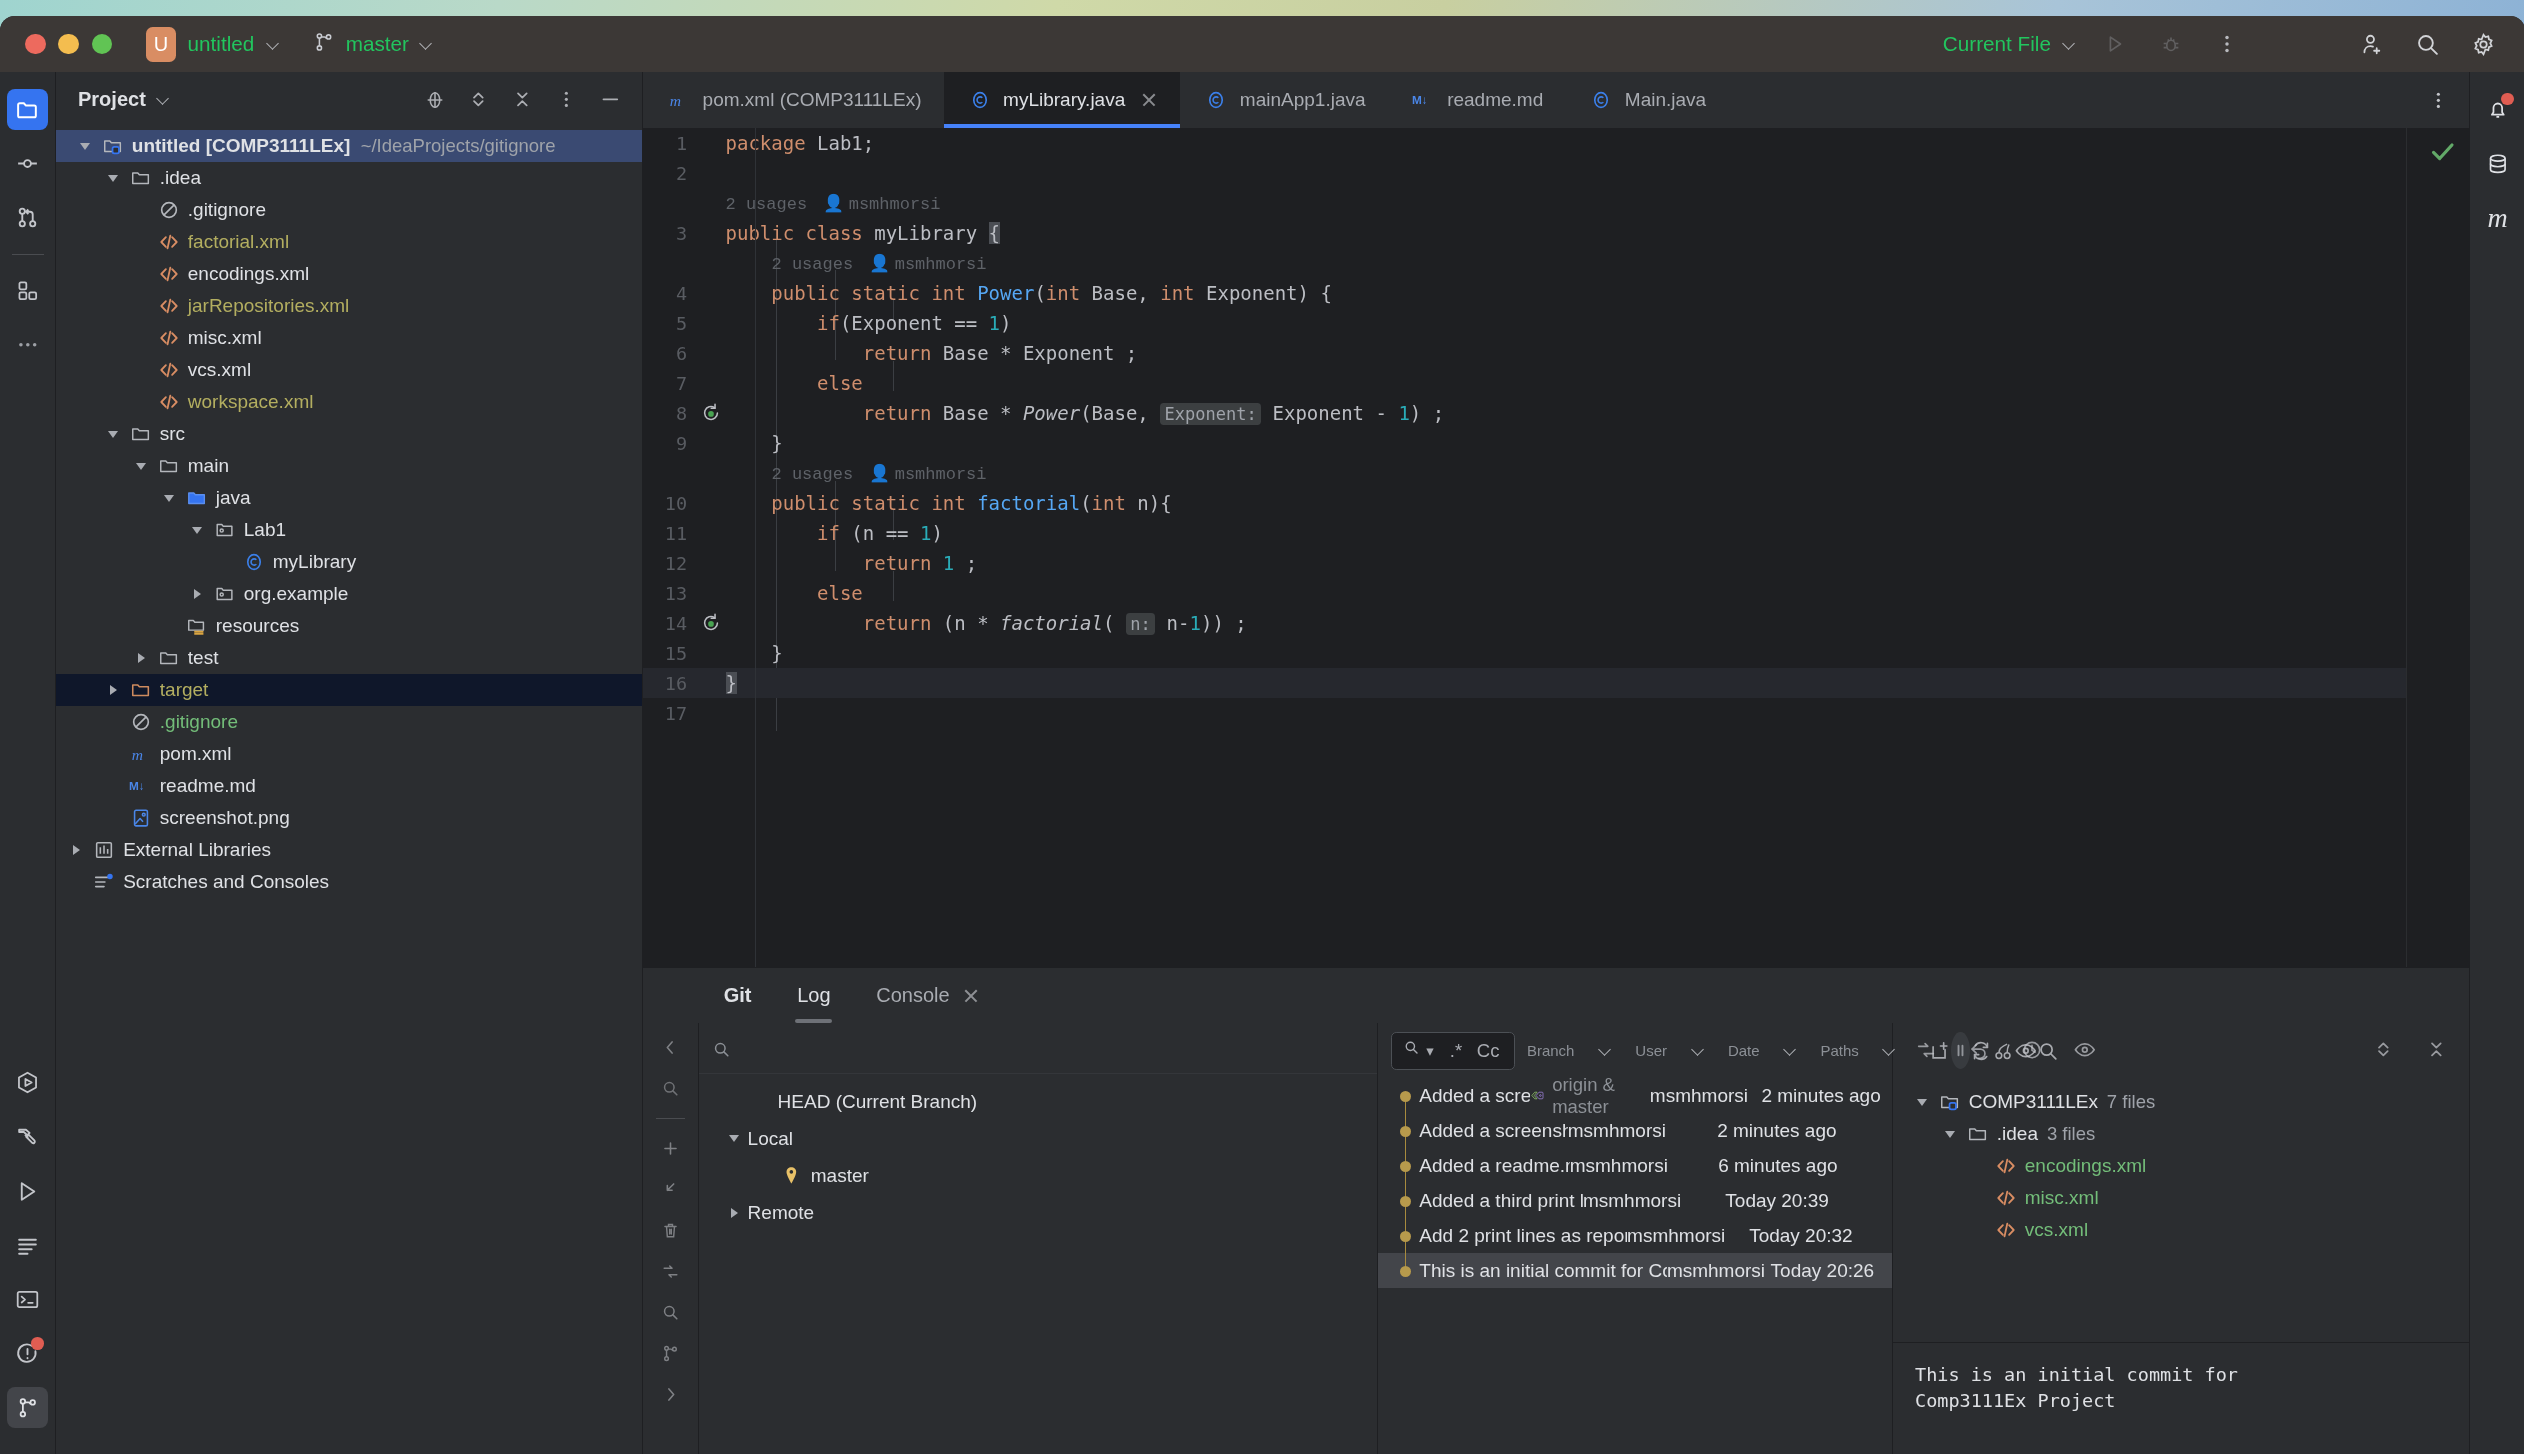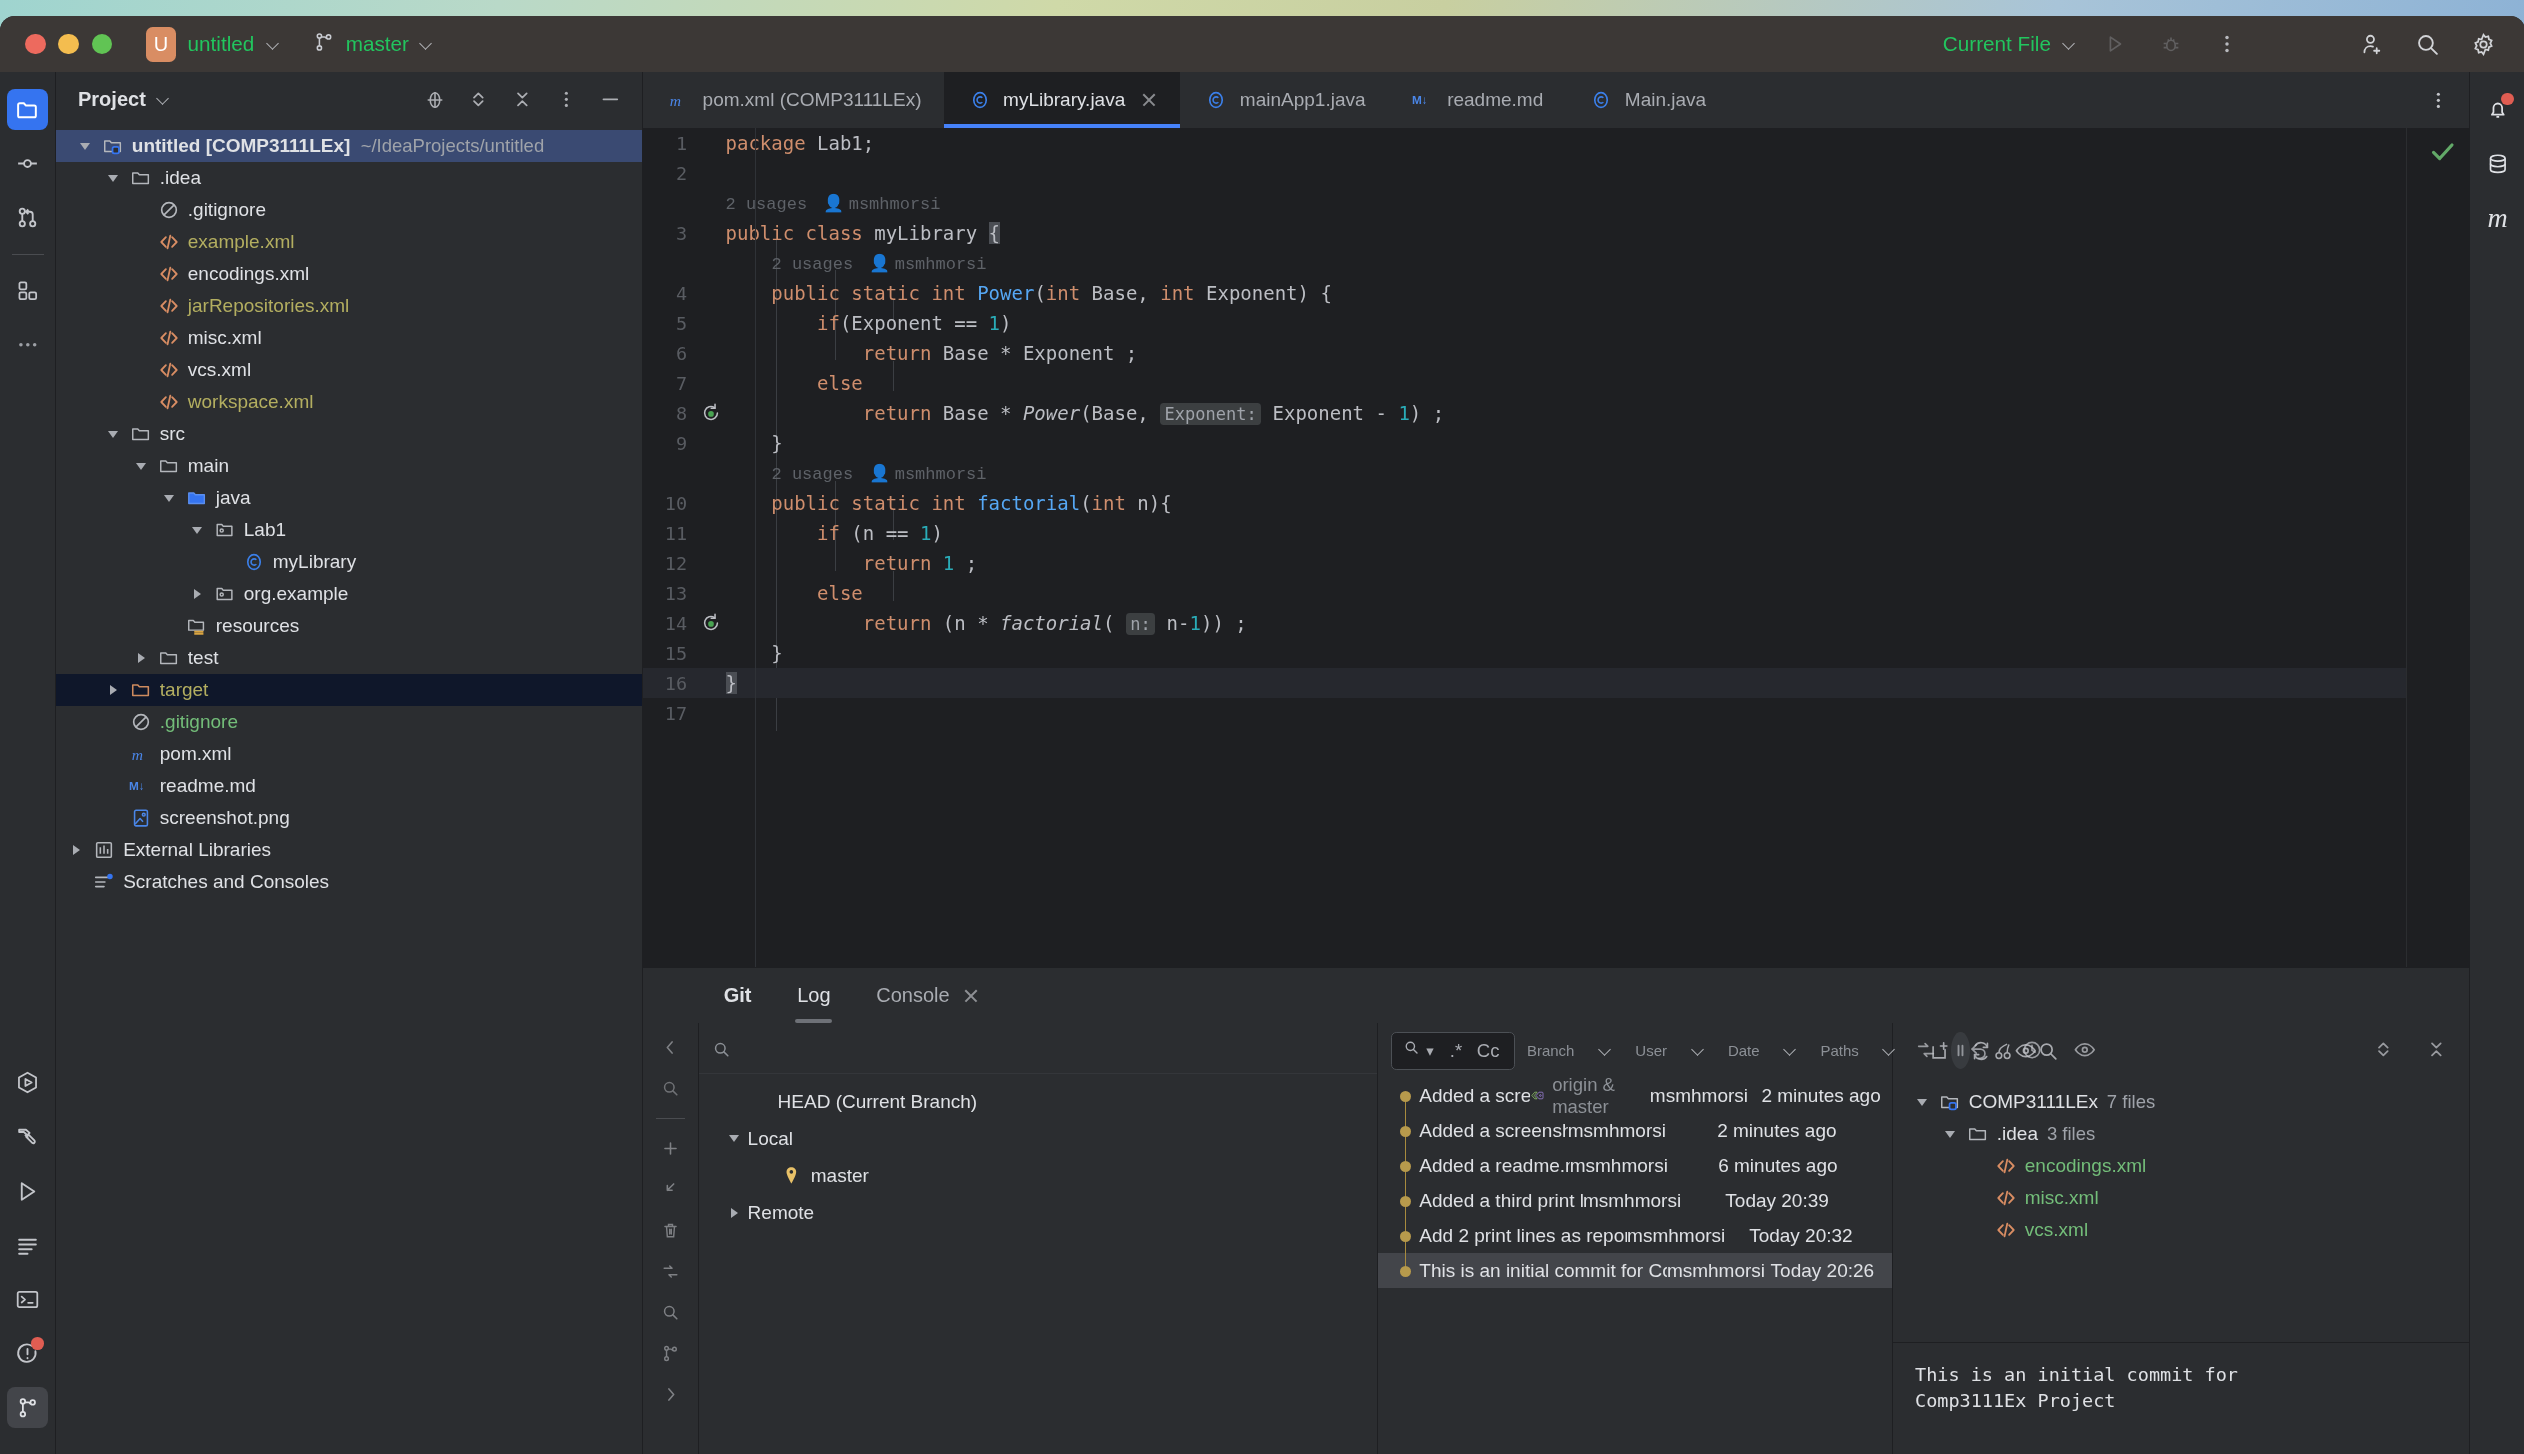--- a/index.html
+++ b/index.html
@@ -341,21 +341,21 @@
             <span class="tw">
               <span class="arrow ar-d"></span>
             </span>
             <span class="tico">
               <svg width="22" height="22" viewBox="0 0 24 24" fill="none" stroke="#B4B7BC" stroke-width="1.6" stroke-linejoin="round">
                 <path d="M3 6.5h5.5l1.7 2H20v9.5H3z"></path>
                 <rect x="11.5" y="13" width="7" height="7" rx="1.8" fill="#2B2D30" stroke="#3574F0" stroke-width="1.9"></rect>
               </svg>
             </span>
             <span class="tlabel tbold">untitled [COMP3111LEx]</span>
-            <span class="tsub">~/IdeaProjects/untitled</span>
+            <span class="tsub">~/IdeaProjects/gitignore</span>
           </div>
           <div class="trow" style="padding-left: 44px;">
             <span class="tw">
               <span class="arrow ar-d"></span>
             </span>
             <span class="tico">
               <svg width="22" height="22" viewBox="0 0 24 24" fill="none" stroke="#B4B7BC" stroke-width="1.6" stroke-linejoin="round">
                 <path d="M3 6.5h5.5l1.7 2H20v9.5H3z"></path>
               </svg>
             </span>
@@ -371,21 +371,21 @@
             </span>
             <span class="tlabel">.gitignore</span>
           </div>
           <div class="trow" style="padding-left: 72px;">
             <span class="tw"></span>
             <span class="tico">
               <svg width="22" height="22" viewBox="0 0 24 24" fill="none" stroke="#D98D63" stroke-width="2" stroke-linecap="round" stroke-linejoin="round">
                 <path d="M8.6 6.8L3.6 12l5 5.2M15.4 6.8l5 5.2-5 5.2M13.4 5l-3 14"></path>
               </svg>
             </span>
-            <span class="tlabel olive">example.xml</span>
+            <span class="tlabel olive">factorial.xml</span>
           </div>
           <div class="trow" style="padding-left: 72px;">
             <span class="tw"></span>
             <span class="tico">
               <svg width="22" height="22" viewBox="0 0 24 24" fill="none" stroke="#D98D63" stroke-width="2" stroke-linecap="round" stroke-linejoin="round">
                 <path d="M8.6 6.8L3.6 12l5 5.2M15.4 6.8l5 5.2-5 5.2M13.4 5l-3 14"></path>
               </svg>
             </span>
             <span class="tlabel">encodings.xml</span>
           </div>

